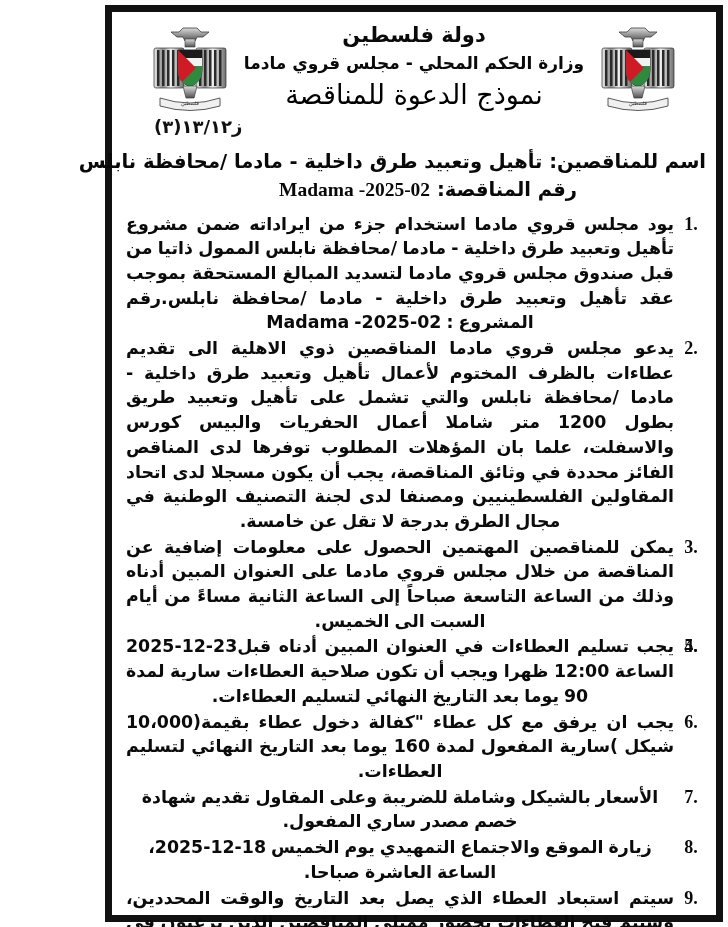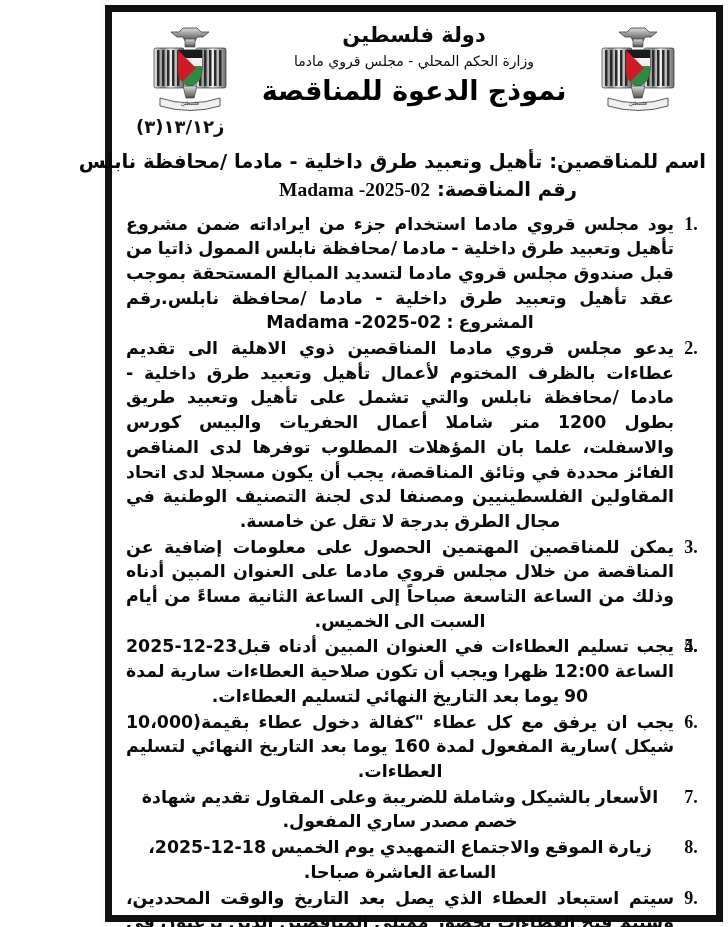--- a/index.html
+++ b/index.html
@@ -56,38 +56,38 @@
   }
   .line-state {
     font-size: 21px;
     font-weight: bold;
     letter-spacing: 0;
     color: #0a0a0a;
     line-height: 1.25;
     margin-top: 6px;
   }
   .line-ministry {
-    font-size: 14px;
-    font-weight: normal;
+    font-size: 17px;
+    font-weight: bold;
     color: #0a0a0a;
     line-height: 1.3;
     margin-top: 4px;
     white-space: nowrap;
   }
   .doc-title {
     font-size: 27px;
-    font-weight: bold;
+    font-weight: normal;
     color: #000000;
     line-height: 1.25;
     margin-top: 4px;
     letter-spacing: -0.3px;
   }
   .ref-no {
     position: absolute;
-    left: 14px;
+    left: 32px;
     top: 100px;
     font-size: 18px;
     font-weight: bold;
     color: #111111;
     direction: rtl;
     white-space: nowrap;
     text-align: right;
   }
 
   

